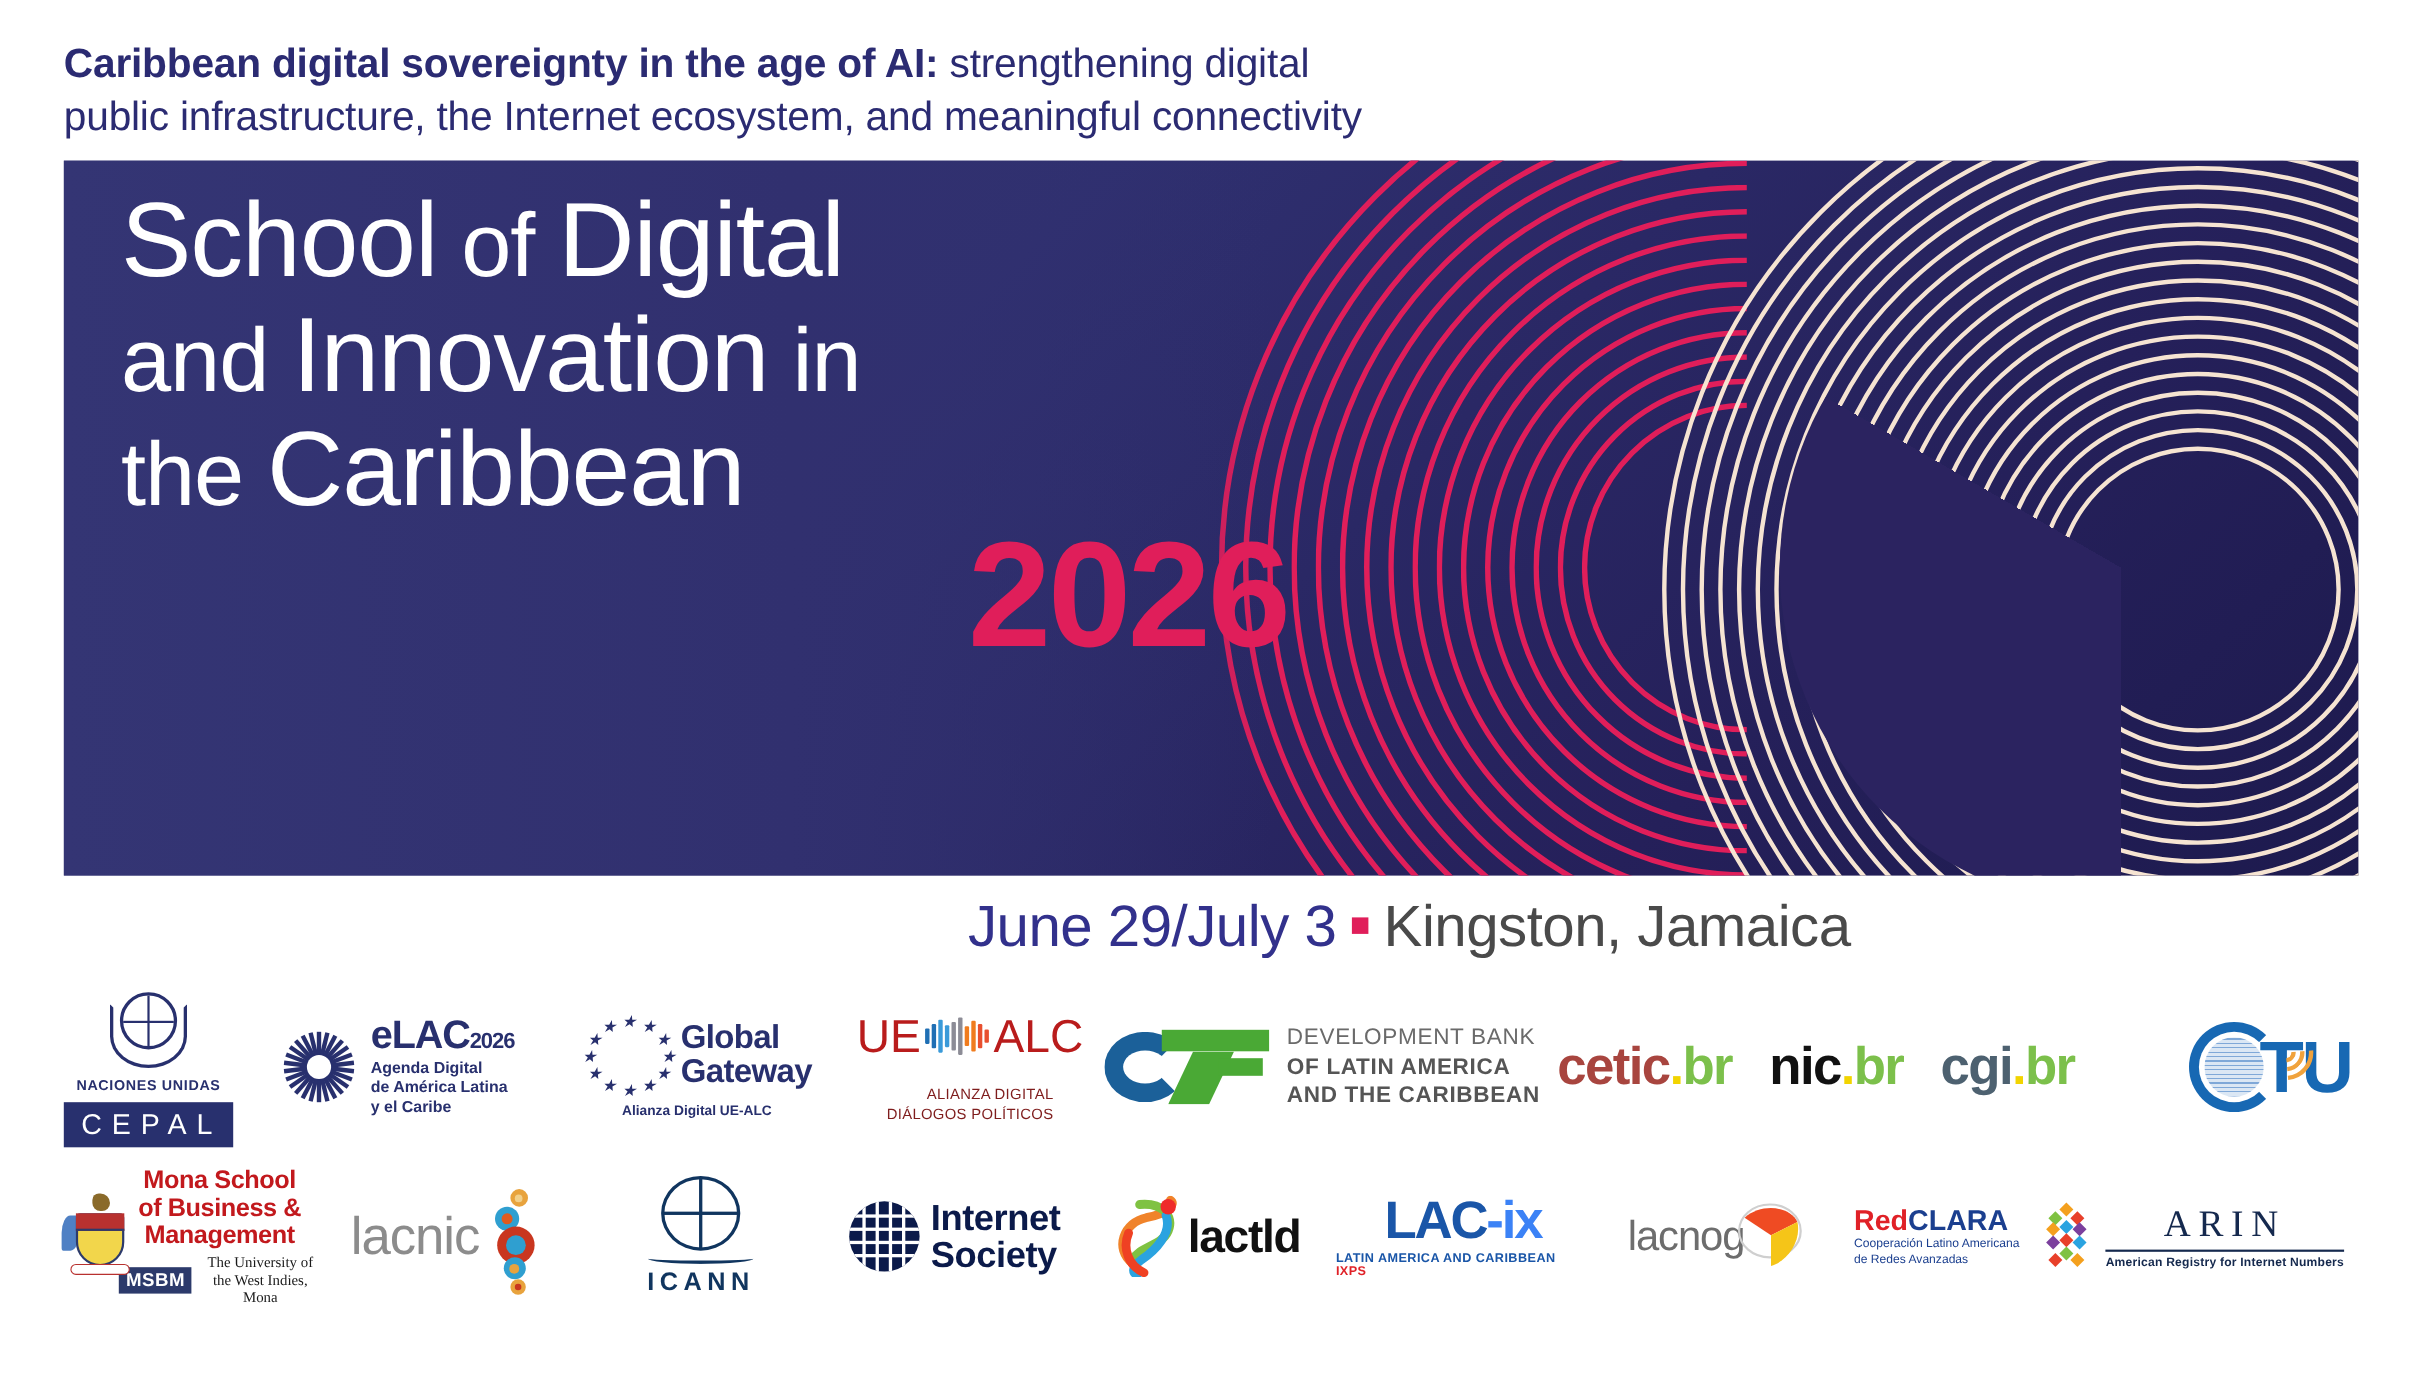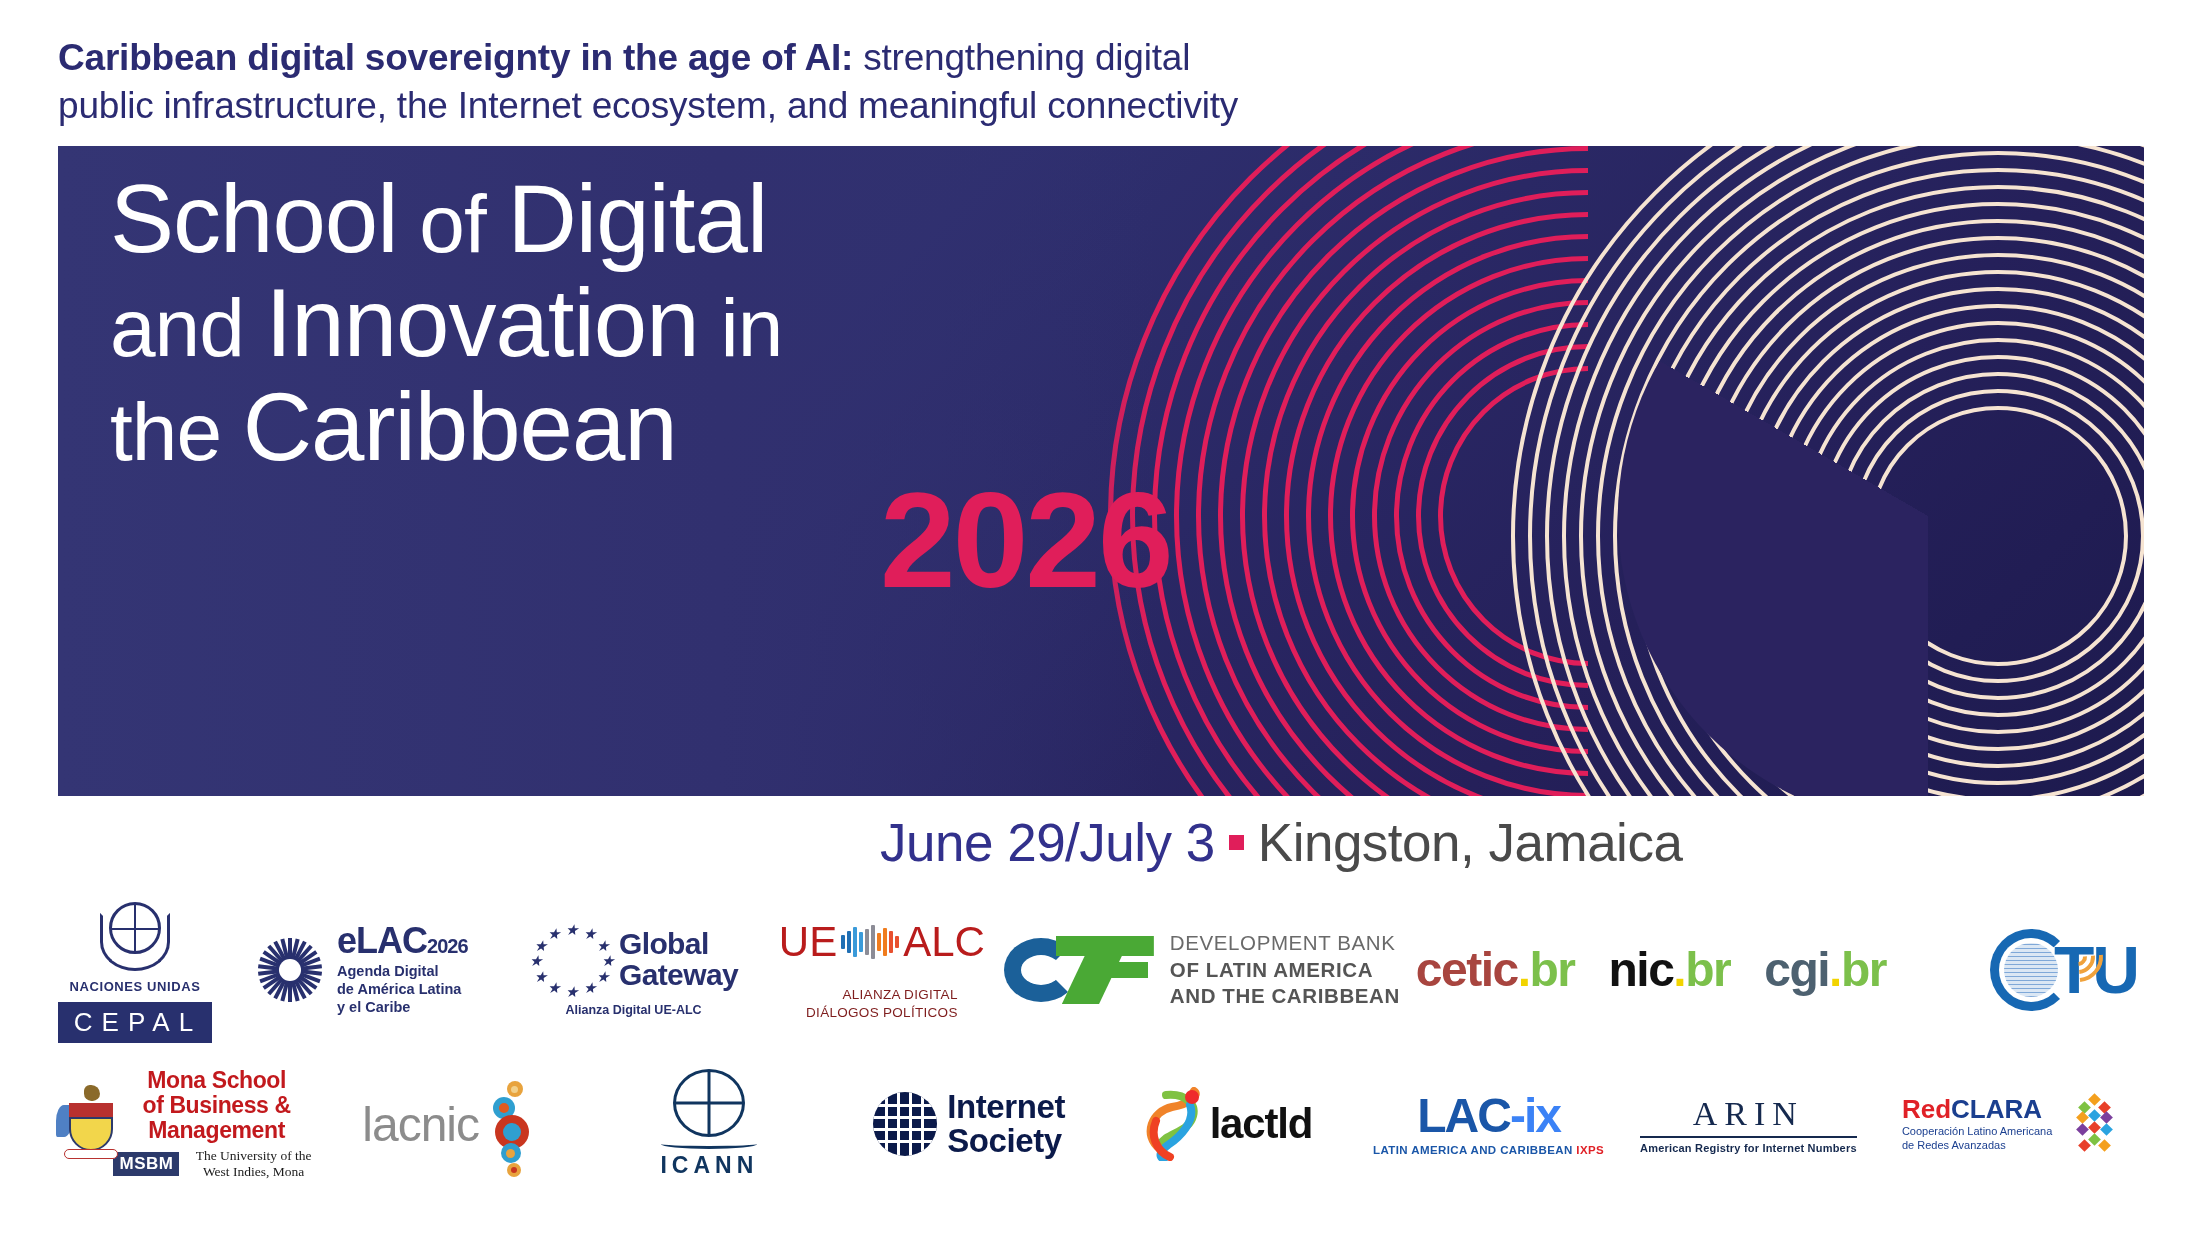--- a/index.html
+++ b/index.html
@@ -616,26 +616,28 @@
         <div class="lacix">
           <div class="lacix-main">
             <span class="blue">LAC</span><span class="red">-ix</span>
           </div>
           <div class="lacix-sub">
             <span>LATIN AMERICA AND CARIBBEAN </span><span class="red">IXPS</span>
           </div>
         </div>
       </div>
 
-
-      <div class="logo">
-        <div class="arin">
-          <div class="arin-word">ARIN</div>
-          <div class="arin-rule"></div>
-          <div class="arin-sub">American Registry for Internet Numbers</div>
+      <div class="logo">
+        <div class="lacnog">
+          <span class="lacnog-word">lacnog</span>
+          <span class="lacnog-mark" id="lacnogMark"><svg width="66" height="70" viewBox="0 0 66 70">
+                <ellipse cx="33" cy="30" rx="28" ry="24" fill="none" stroke="#cfcfcf" stroke-width="2"></ellipse>
+                <path d="M10 18 C26 4 52 8 58 22 L34 34 Z" fill="#ef4b23"></path>
+                <path d="M34 34 L58 22 C62 40 48 58 34 62 Z" fill="#f5c518"></path>
+              </svg></span>
         </div>
       </div>
 
       <div class="logo">
         <div class="redclara">
           <div class="rc-words">
             <div class="rc-top">
               <span class="rc-red">Red</span><span class="rc-blue">CLARA</span>
             </div>
             <div class="rc-sub">
@@ -653,15 +655,23 @@
               <i style="left: 30px; top: 28px; background: rgb(232, 64, 42); transform: rotate(45deg);"></i>
               <i style="left: 42px; top: 30px; background: rgb(42, 163, 224); transform: rotate(45deg);"></i>
               <i style="left: 18px; top: 30px; background: rgb(123, 63, 157); transform: rotate(45deg);"></i>
               <i style="left: 30px; top: 40px; background: rgb(127, 194, 66); transform: rotate(45deg);"></i>
               <i style="left: 40px; top: 46px; background: rgb(244, 160, 30); transform: rotate(45deg);"></i>
               <i style="left: 20px; top: 46px; background: rgb(232, 64, 42); transform: rotate(45deg);"></i>
             </div>
         </div>
       </div>
 
+      <div class="logo">
+        <div class="arin">
+          <div class="arin-word">ARIN</div>
+          <div class="arin-rule"></div>
+          <div class="arin-sub">American Registry for Internet Numbers</div>
+        </div>
+      </div>
+
     </div>
   </div>
 </div>
 
 </body></html>

